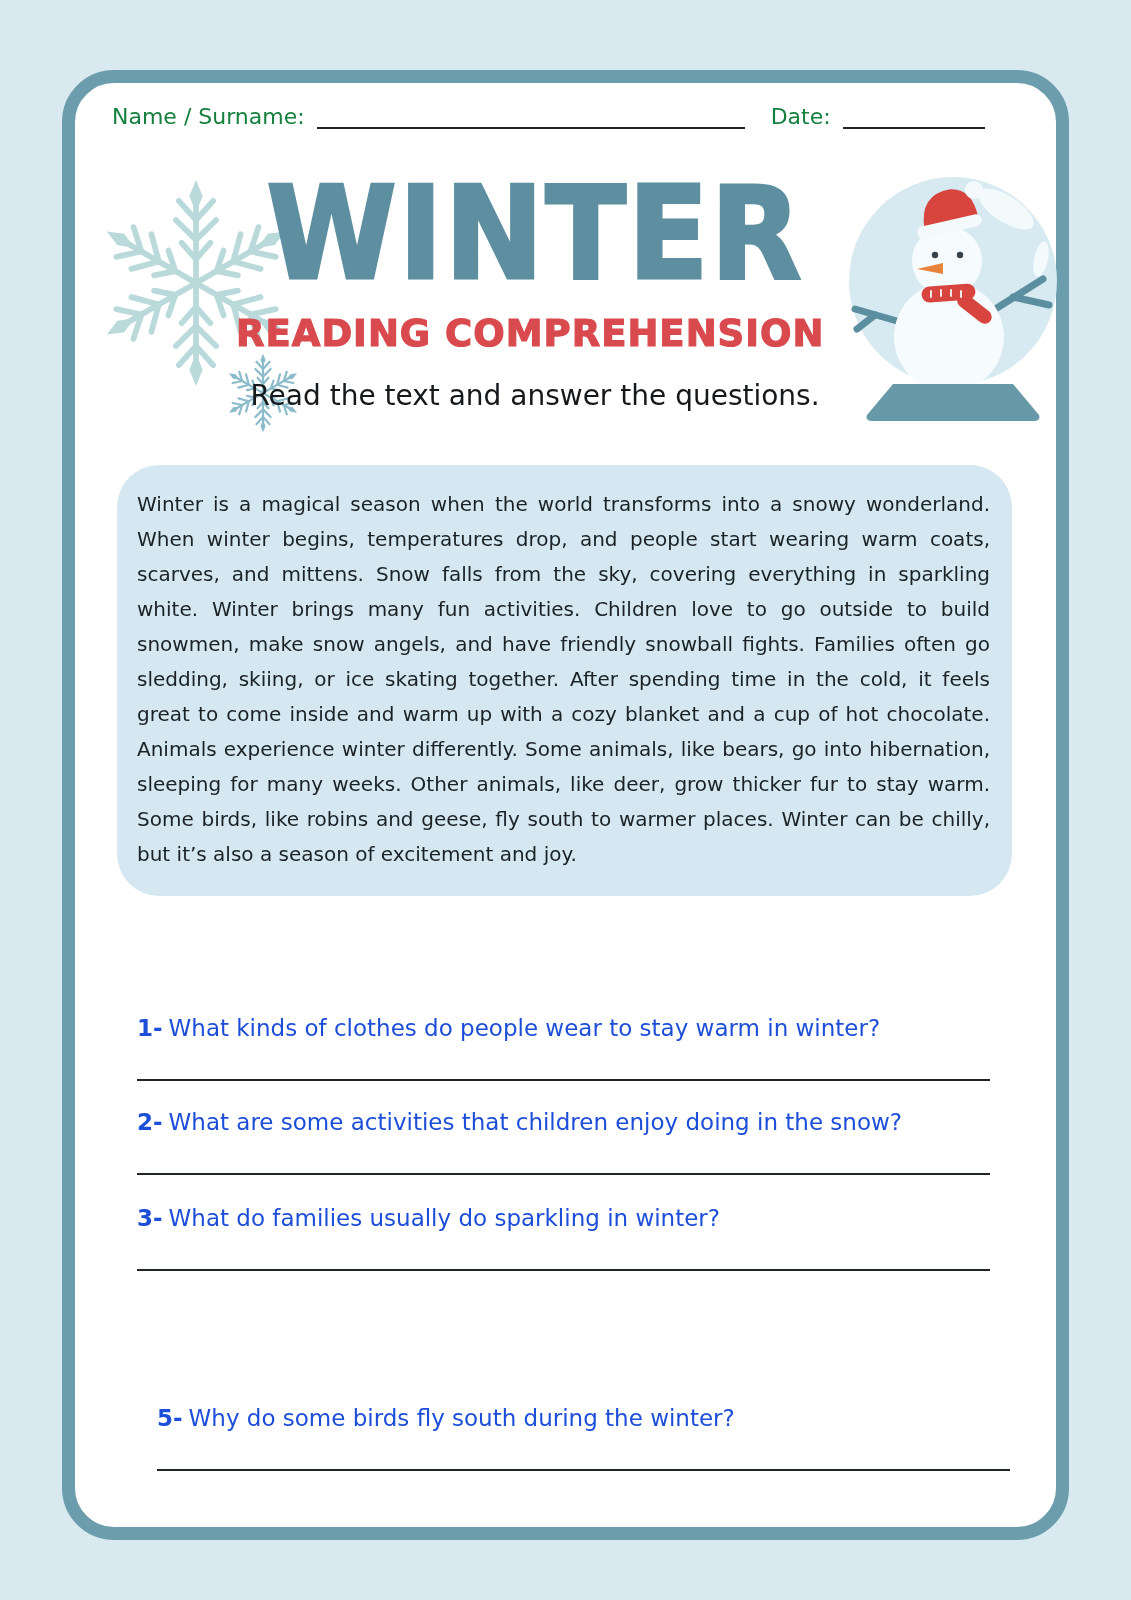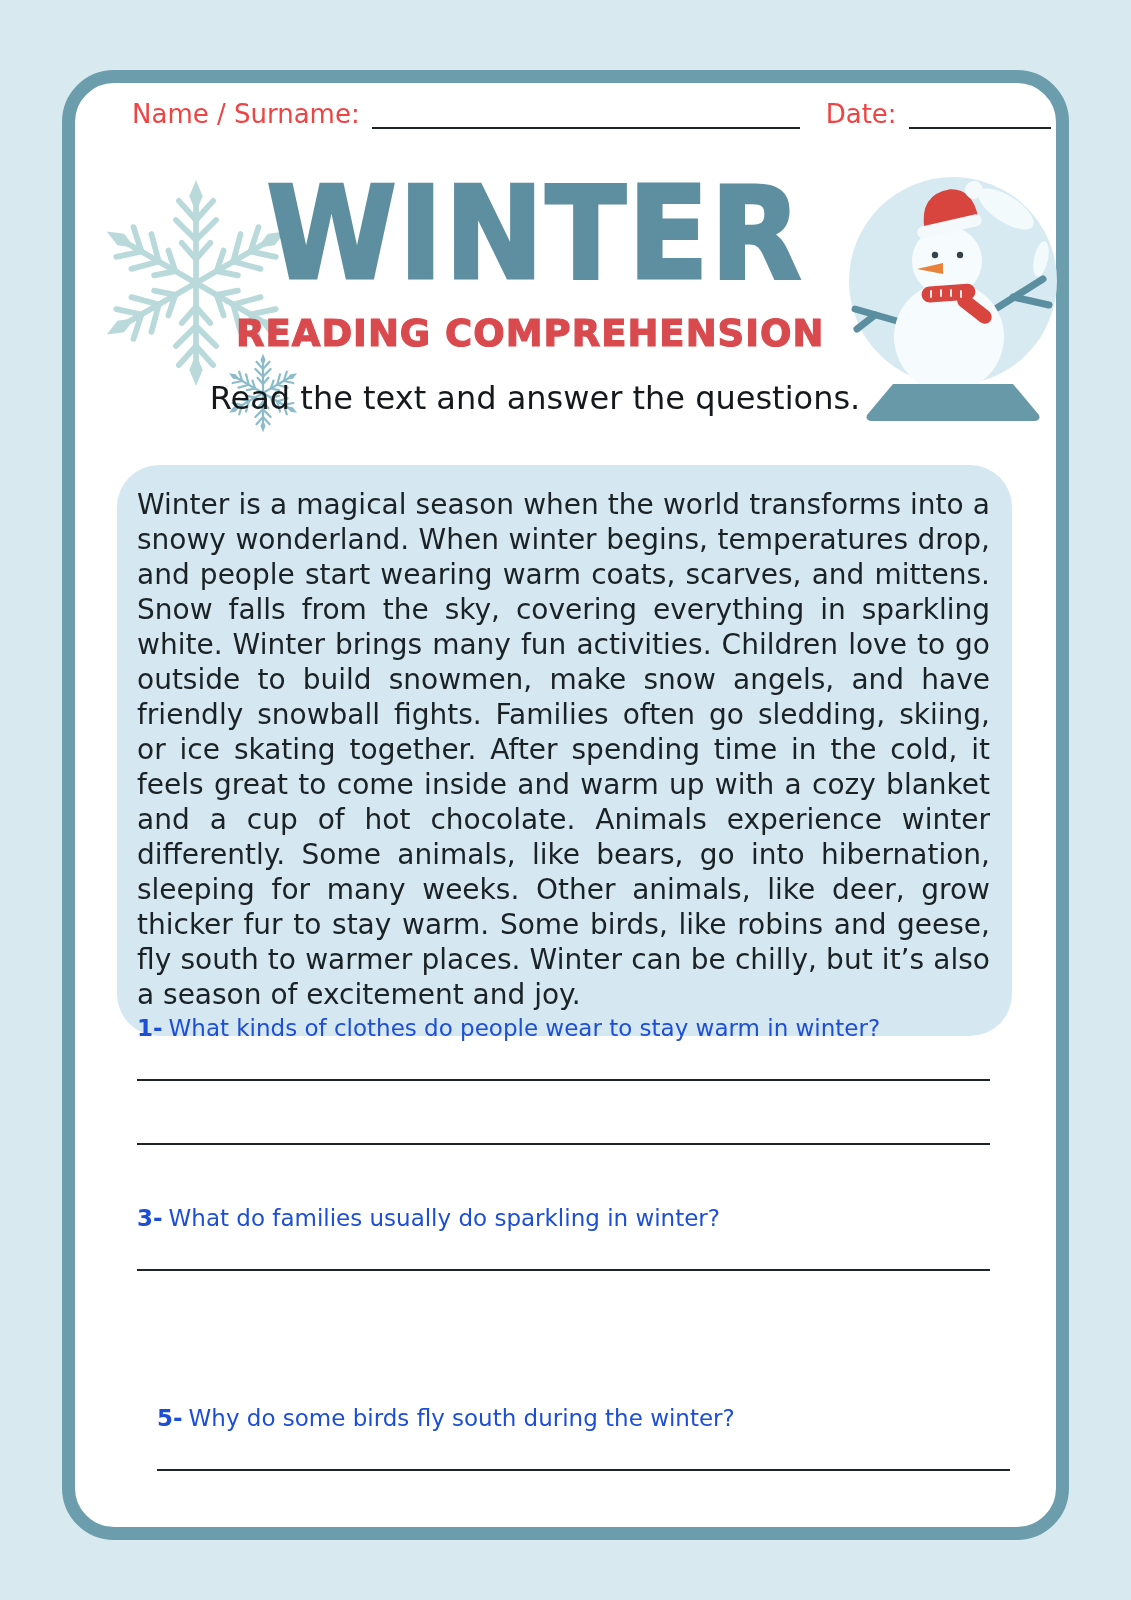--- a/index.html
+++ b/index.html
@@ -34,23 +34,22 @@
     width:1007px;height:1470px;
     box-sizing:border-box;
     background:var(--card-background);
     border:13px solid var(--card-border);
     border-radius:52px;
   }
   
   .header-row{
     position:absolute;left:37px;top:16px;width:922px;
     display:flex;align-items:flex-end;
-    font-size:26px;color:#ef4444;
+    font-size:22px;color:#15803d;
     white-space:nowrap;
-    margin-left:20px;
   }
   .fill-line{
     border-bottom:2.5px solid var(--line);
     height:30px;box-sizing:border-box;
   }
   .name-line{width:428px;margin-left:12px;}
   .date-label{margin-left:26px;}
   .date-line{width:142px;margin-left:12px;}
   
   .flake-large{position:absolute;left:16px;top:74px;width:210px;height:252px;color:var(--snowflake-large);}
@@ -71,34 +70,34 @@
     position:absolute;left:146px;top:216px;width:660px;
     margin:15px;
     font-size:37px;line-height:1.1;font-weight:bold;
     letter-spacing:1px;
     color:var(--subtitle);
     -webkit-text-stroke:1.2px var(--subtitle);
   }
   .instruction{
     position:absolute;left:130px;top:296px;width:660px;
     text-align:center;
-    font-size:32px;color:#16191c;
+    font-size:28px;color:#16191c;
   }
   
   .snow-globe{position:absolute;left:768px;top:80px;width:222px;height:262px;}
   
   .passage-box{
     position:absolute;left:42px;top:382px;width:895px;
     box-sizing:border-box;
     background:var(--passage-background);
     border-radius:42px;
     padding:22px 22px 24px 20px;
   }
   .passage-text{
-    font-size:28px;line-height:35px;
+    font-size:20px;line-height:35px;
     text-align:justify;
     color:var(--text);
   }
   
   .question{
     position:absolute;left:62px;width:853px;
   }
   .q1{top:930px;} .q2{top:1024px;} .q3{top:1120px;} .q4{top:1223px;} .q5{top:1320px;margin-left:20px;}
   .question .q-text{font-size:23px;color:#1d4ed8;line-height:30px;}
   .question .q-num{font-weight:bold;margin-right:6px;}
@@ -194,20 +193,21 @@
 
   <div class="passage-box">
     <div class="passage-text">Winter is a magical season when the world transforms into a snowy wonderland. When winter begins, temperatures drop, and people start wearing warm coats, scarves, and mittens. Snow falls from the sky, covering everything in sparkling white. Winter brings many fun activities. Children love to go outside to build snowmen, make snow angels, and have friendly snowball fights. Families often go sledding, skiing, or ice skating together. After spending time in the cold, it feels great to come inside and warm up with a cozy blanket and a cup of hot chocolate. Animals experience winter differently. Some animals, like bears, go into hibernation, sleeping for many weeks. Other animals, like deer, grow thicker fur to stay warm. Some birds, like robins and geese, fly south to warmer places. Winter can be chilly, but it’s also a season of excitement and joy.</div>
   </div>
 
   <div class="question q1">
     <div class="q-text"><span class="q-num">1-</span><span>What kinds of clothes do people wear to stay warm in winter?</span></div>
     <div class="answer-line"></div>
   </div>
   <div class="question q2">
+    <div class="q-text"><span class="q-num">2-</span><span>What are some activities that children enjoy doing in the snow?</span></div>
     <div class="answer-line"></div>
   </div>
   <div class="question q3">
     <div class="q-text"><span class="q-num">3-</span><span>What do families usually do sparkling in winter?</span></div>
     <div class="answer-line"></div>
   </div>
   <div class="question q5">
     <div class="q-text"><span class="q-num">5-</span><span>Why do some birds fly south during the winter?</span></div>
     <div class="answer-line"></div>
   </div>

